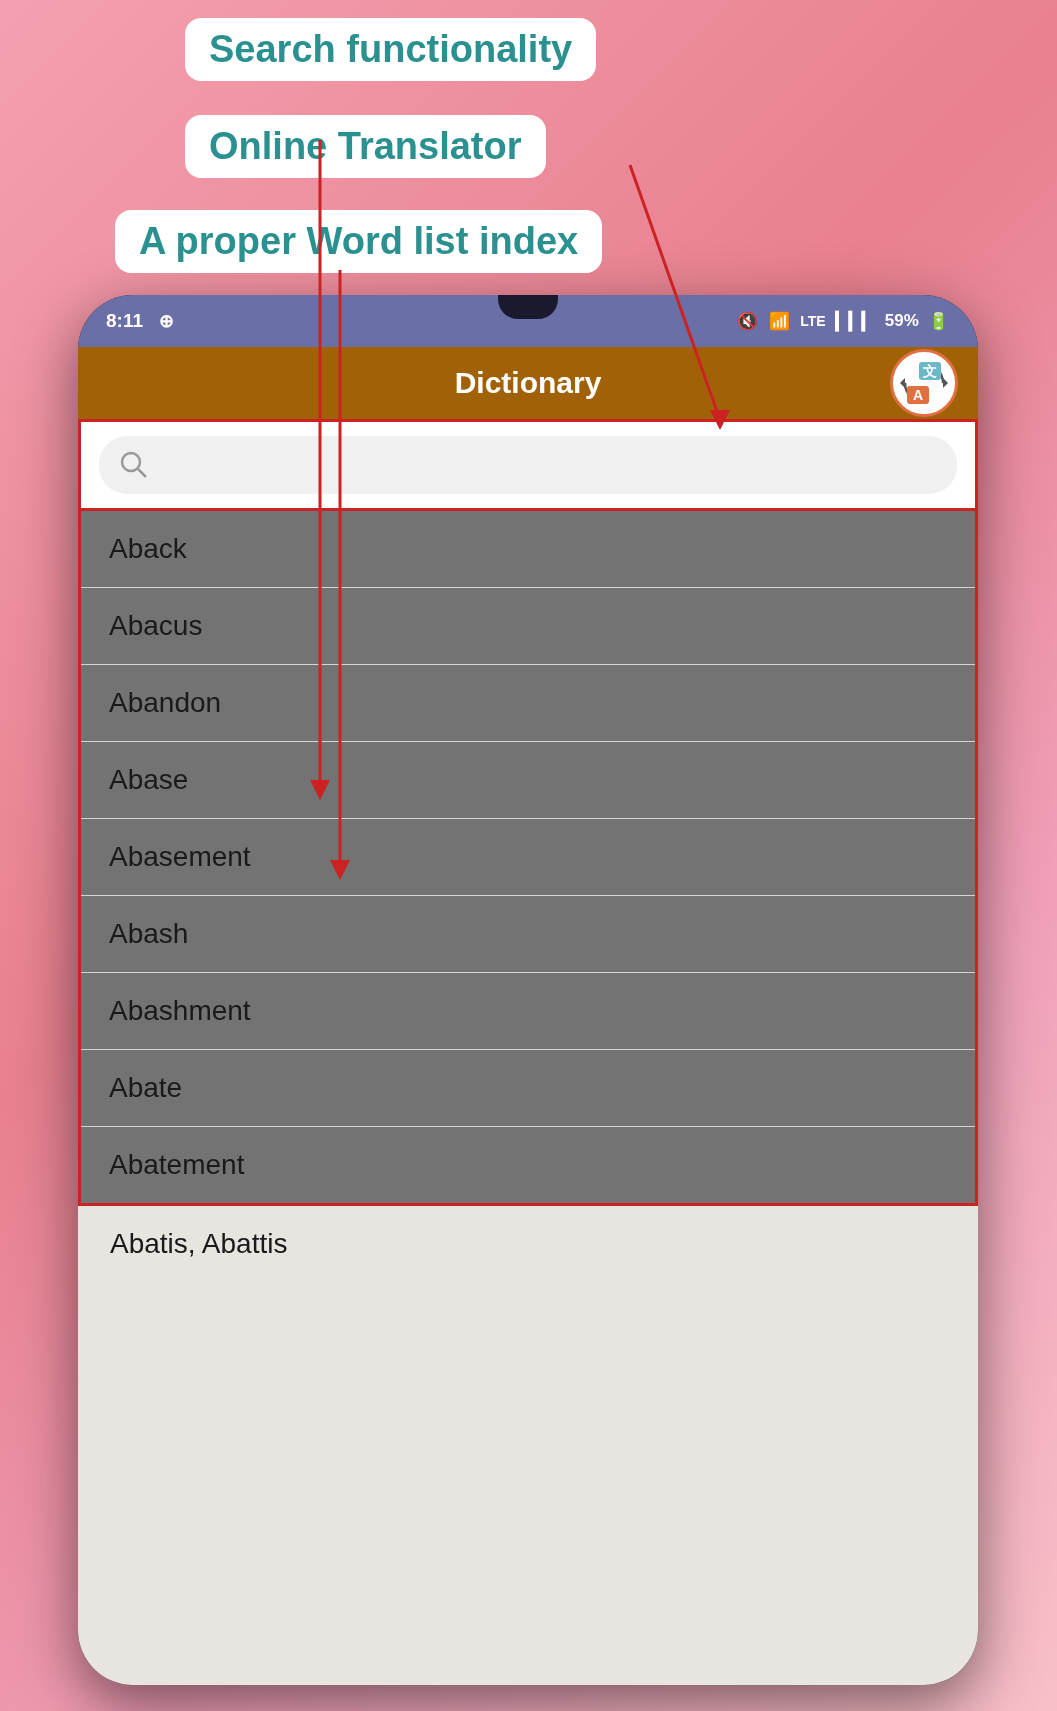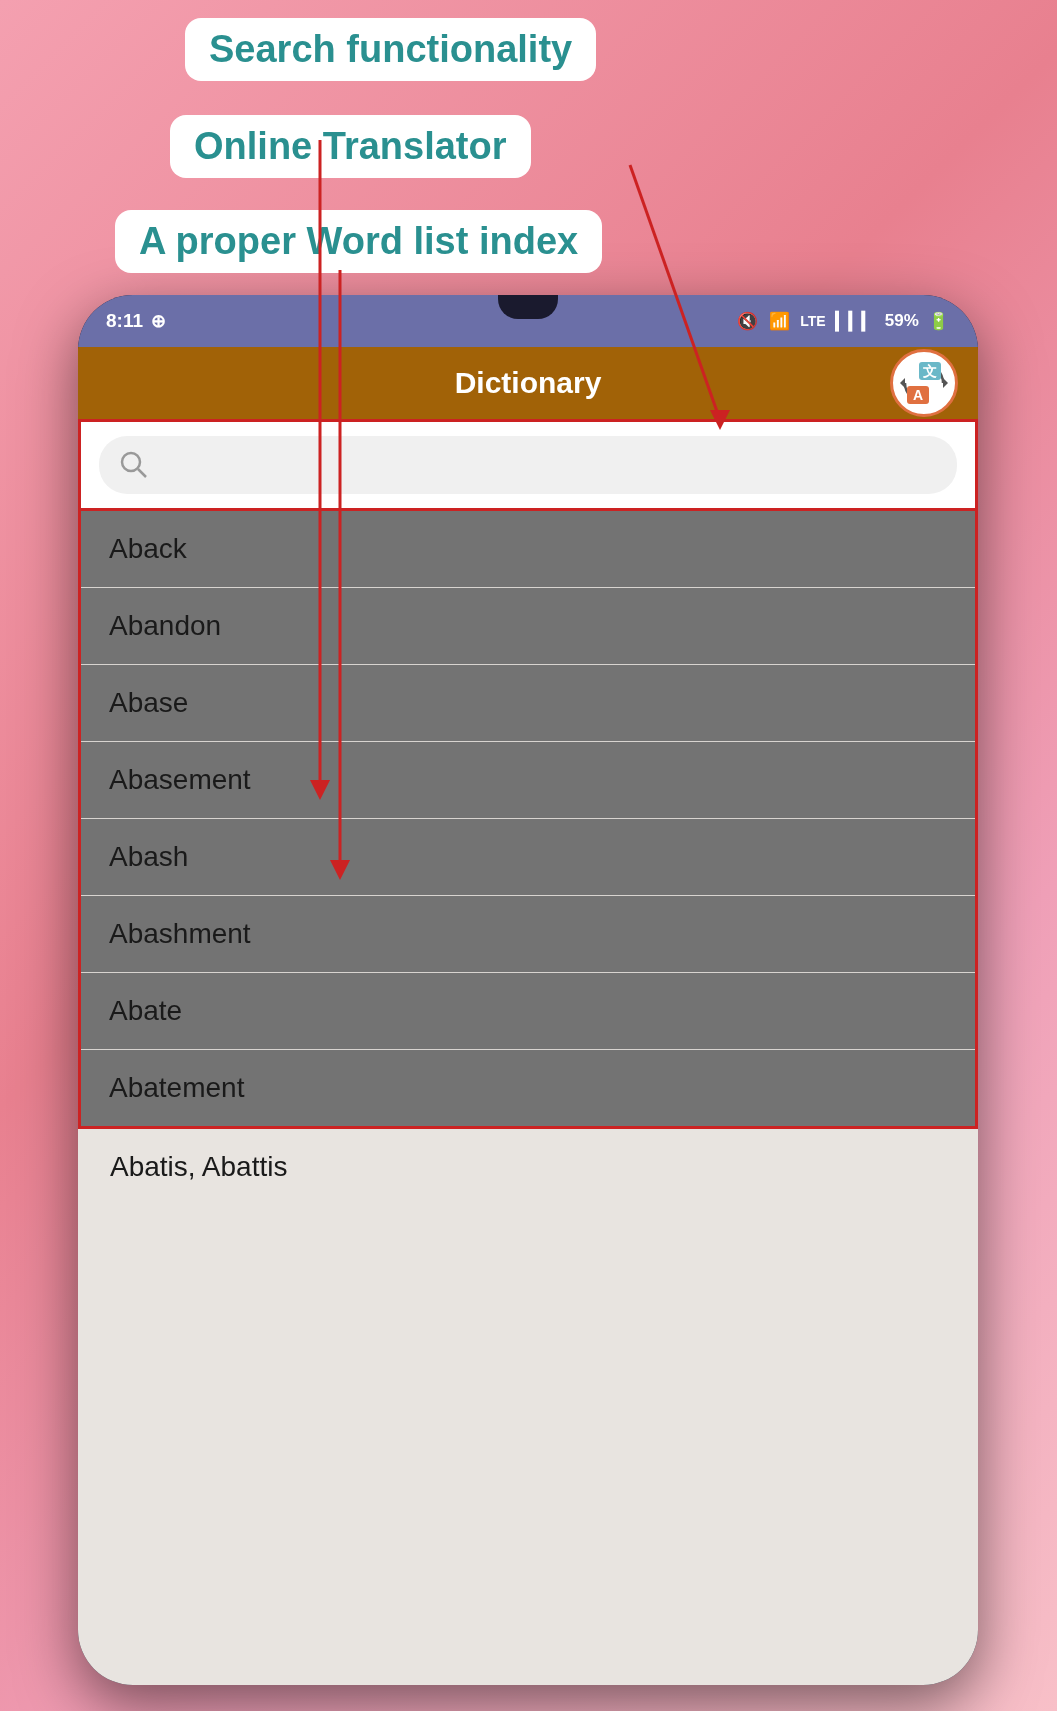--- a/index.html
+++ b/index.html
@@ -26,21 +26,21 @@
       z-index: 10;
     }
 
     .label-search {
       top: 18px;
       left: 185px;
     }
 
     .label-translator {
       top: 115px;
-      left: 170px;
+      left: 185px;
     }
 
     .label-wordlist {
       top: 210px;
       left: 115px;
     }
 
     
     .arrows-overlay {
       position: absolute;
@@ -75,21 +75,21 @@
       justify-content: space-between;
       padding: 0 28px;
       color: white;
       font-size: 19px;
       font-weight: 600;
     }
 
     .status-left {
       display: flex;
       align-items: center;
-      gap: 8px;
+      gap: 16px;
       justify-content: center;
     }
 
     .status-right {
       display: flex;
       align-items: center;
       gap: 10px;
       font-size: 17px;
     }
 
@@ -280,20 +280,21 @@
         <svg class="search-icon-svg" width="30" height="30" viewBox="0 0 30 30">
           <circle cx="12" cy="12" r="9" stroke="#999" stroke-width="2.5" fill="none"></circle>
           <line x1="19" y1="19" x2="27" y2="27" stroke="#999" stroke-width="2.5"></line>
         </svg>
         <span class="search-input-display"></span>
       </div>
     </div>
 
     <div class="word-list">
       <div class="word-item">Aback</div>
+      <div class="word-item">Abacus</div>
       <div class="word-item">Abandon</div>
       <div class="word-item">Abase</div>
       <div class="word-item">Abasement</div>
       <div class="word-item">Abash</div>
       <div class="word-item">Abashment</div>
       <div class="word-item">Abate</div>
       <div class="word-item">Abatement</div>
     </div>
 
     <div class="word-item-outside">Abatis, Abattis</div>

